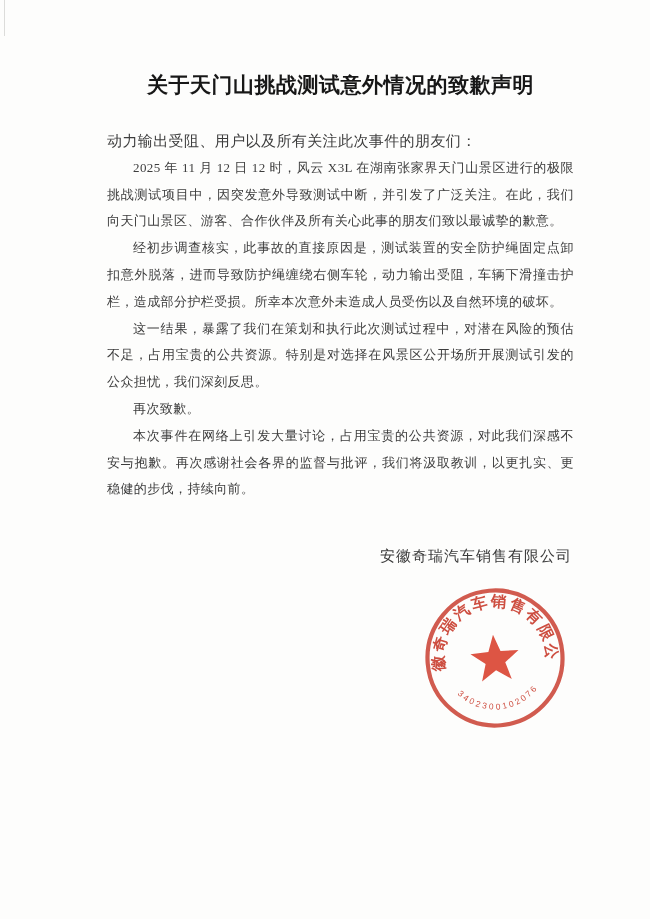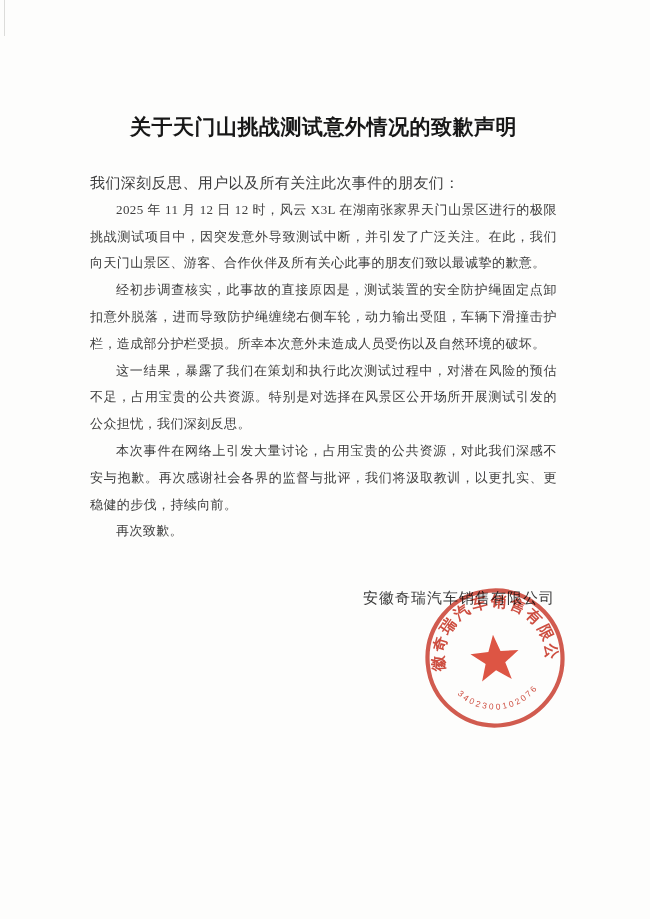--- a/index.html
+++ b/index.html
@@ -16,25 +16,24 @@
     overflow: hidden;
   }
   .scan-artifact {
     position: absolute;
     left: 4px; top: 0;
     width: 1px; height: 36px;
     background: #dcdcda;
   }
   .doc {
     position: absolute;
-    left: 90px;
+    left: 107px;
     top: 72px;
     width: 467px;
     color: #3d3d3d;
-    margin-top: 42px;
   }
   .doc-title {
     font-family: "Liberation Sans", "DejaVu Sans", sans-serif;
     font-weight: 700;
     font-size: 21px;
     line-height: 26px;
     letter-spacing: 0.5px;
     color: #171717;
     text-align: center;
     margin-bottom: 30px;
@@ -92,28 +91,28 @@
 </style>
 </head>
 <body>
 
 <div class="page">
   <div class="scan-artifact"></div>
 
   <div class="doc">
     <h1 class="doc-title">关于天门山挑战测试意外情况的致歉声明</h1>
 
-    <div class="salutation">我们深刻反思、用户以及所有关注此次事件的朋友们：</div>
+    <div class="salutation">动力输出受阻、用户以及所有关注此次事件的朋友们：</div>
 
     <div class="body-text">
       <p>2025 年 11 月 12 日 12 时，风云 X3L 在湖南张家界天门山景区进行的极限挑战测试项目中，因突发意外导致测试中断，并引发了广泛关注。在此，我们向天门山景区、游客、合作伙伴及所有关心此事的朋友们致以最诚挚的歉意。</p>
       <p>经初步调查核实，此事故的直接原因是，测试装置的安全防护绳固定点卸扣意外脱落，进而导致防护绳缠绕右侧车轮，动力输出受阻，车辆下滑撞击护栏，造成部分护栏受损。所幸本次意外未造成人员受伤以及自然环境的破坏。</p>
       <p>这一结果，暴露了我们在策划和执行此次测试过程中，对潜在风险的预估不足，占用宝贵的公共资源。特别是对选择在风景区公开场所开展测试引发的公众担忧，我们深刻反思。</p>
+      <p>再次致歉。</p>
       <p>本次事件在网络上引发大量讨论，占用宝贵的公共资源，对此我们深感不安与抱歉。再次感谢社会各界的监督与批评，我们将汲取教训，以更扎实、更稳健的步伐，持续向前。</p>
-      <p>再次致歉。</p>
     </div>
 
     <div class="signature">
       <div class="company">安徽奇瑞汽车销售有限公司</div>
     </div>
   </div>
 
   <svg class="seal" viewBox="0 0 160 160" xmlns="http://www.w3.org/2000/svg">
     <defs>
       <path id="arcTop" d="M 28,98 A 55 55 0 1 1 132,98" fill="none"></path>

